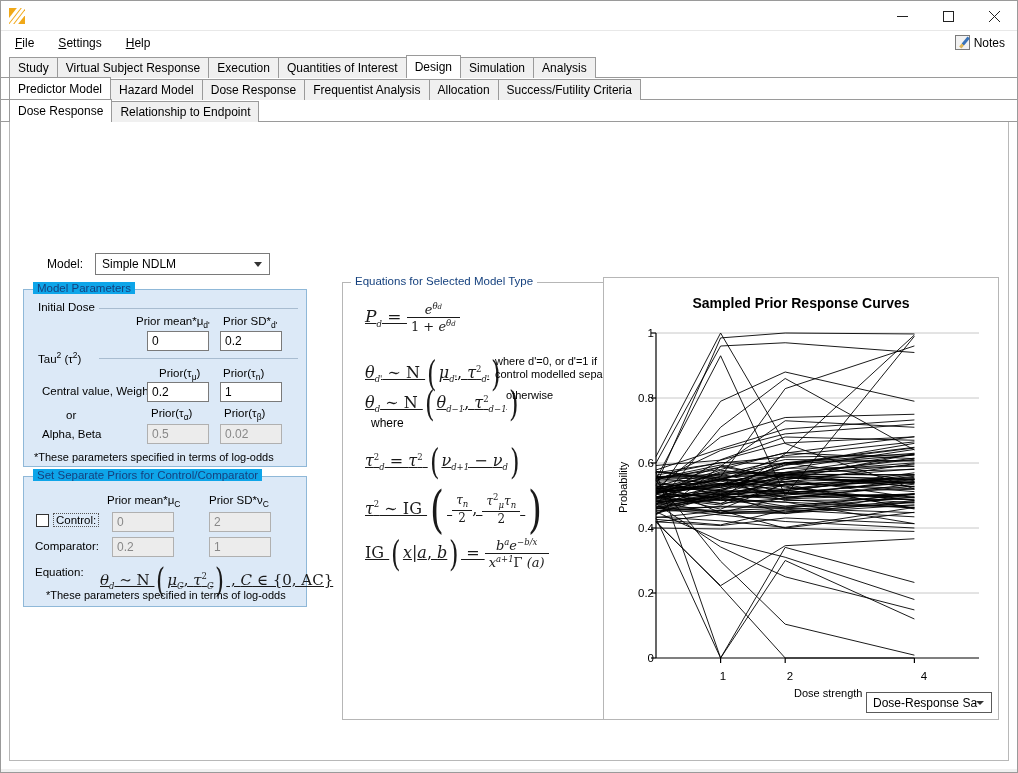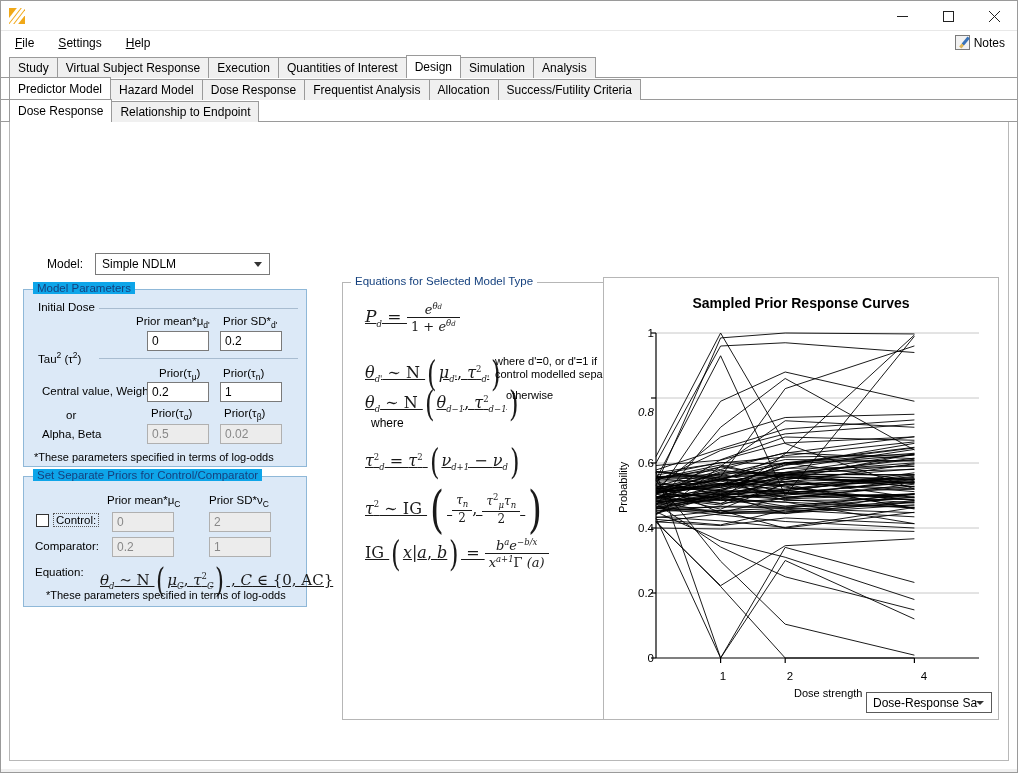--- a/index.html
+++ b/index.html
@@ -519,21 +519,21 @@
       </div>
     </div>
 
     <div id="chartPanel">
       <div class="chart-title">Sampled Prior Response Curves</div>
 
       <div class="axis-y-label">Probability</div>
       <div class="axis-x-label">Dose strength</div>
 
       <div class="ytick" style="left:22px; top:49px; width:28px;">1</div>
-      <div class="ytick" style="left:22px; top:128px; width:28px;font-style:italic;">0.8</div>
+      <div class="ytick" style="left:22px; top:114px; width:28px;">0.8</div>
       <div class="ytick" style="left:22px; top:179px; width:28px;">0.6</div>
       <div class="ytick" style="left:22px; top:244px; width:28px;">0.4</div>
       <div class="ytick" style="left:22px; top:309px; width:28px;">0.2</div>
       <div class="ytick" style="left:22px; top:374px; width:28px;">0</div>
 
       <div class="xtick" style="left:109px; top:392px; width:20px;">1</div>
       <div class="xtick" style="left:176px; top:392px; width:20px;">2</div>
       <div class="xtick" style="left:310px; top:392px; width:20px;">4</div>
 
       <svg id="plotSvg" style="position:absolute; left:0; top:0;" width="396" height="443">

